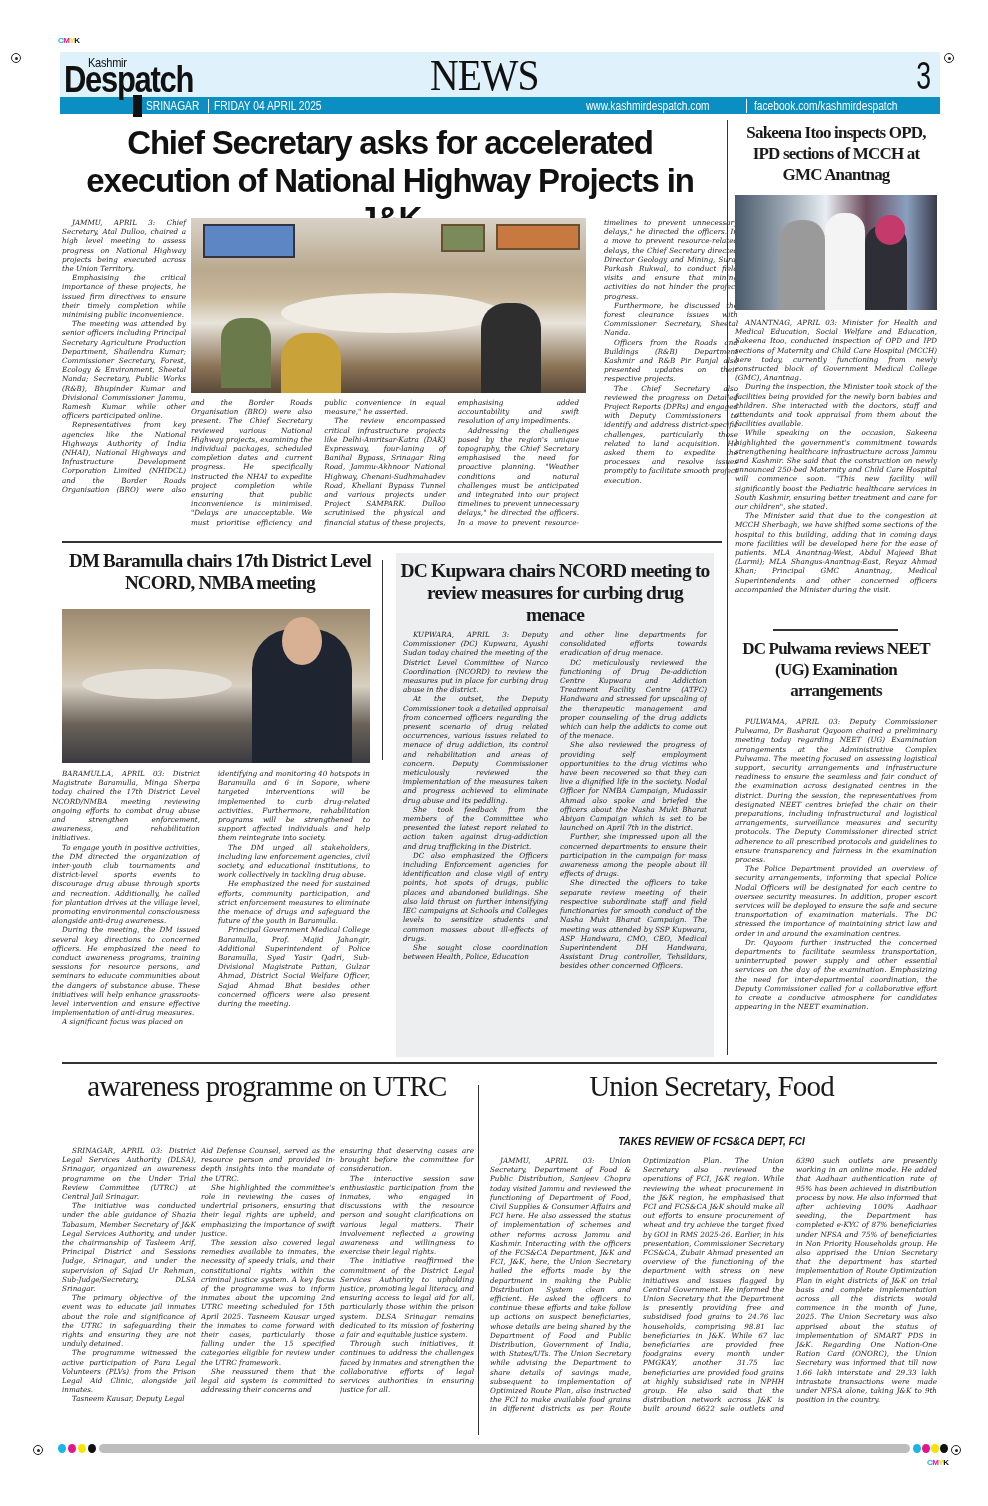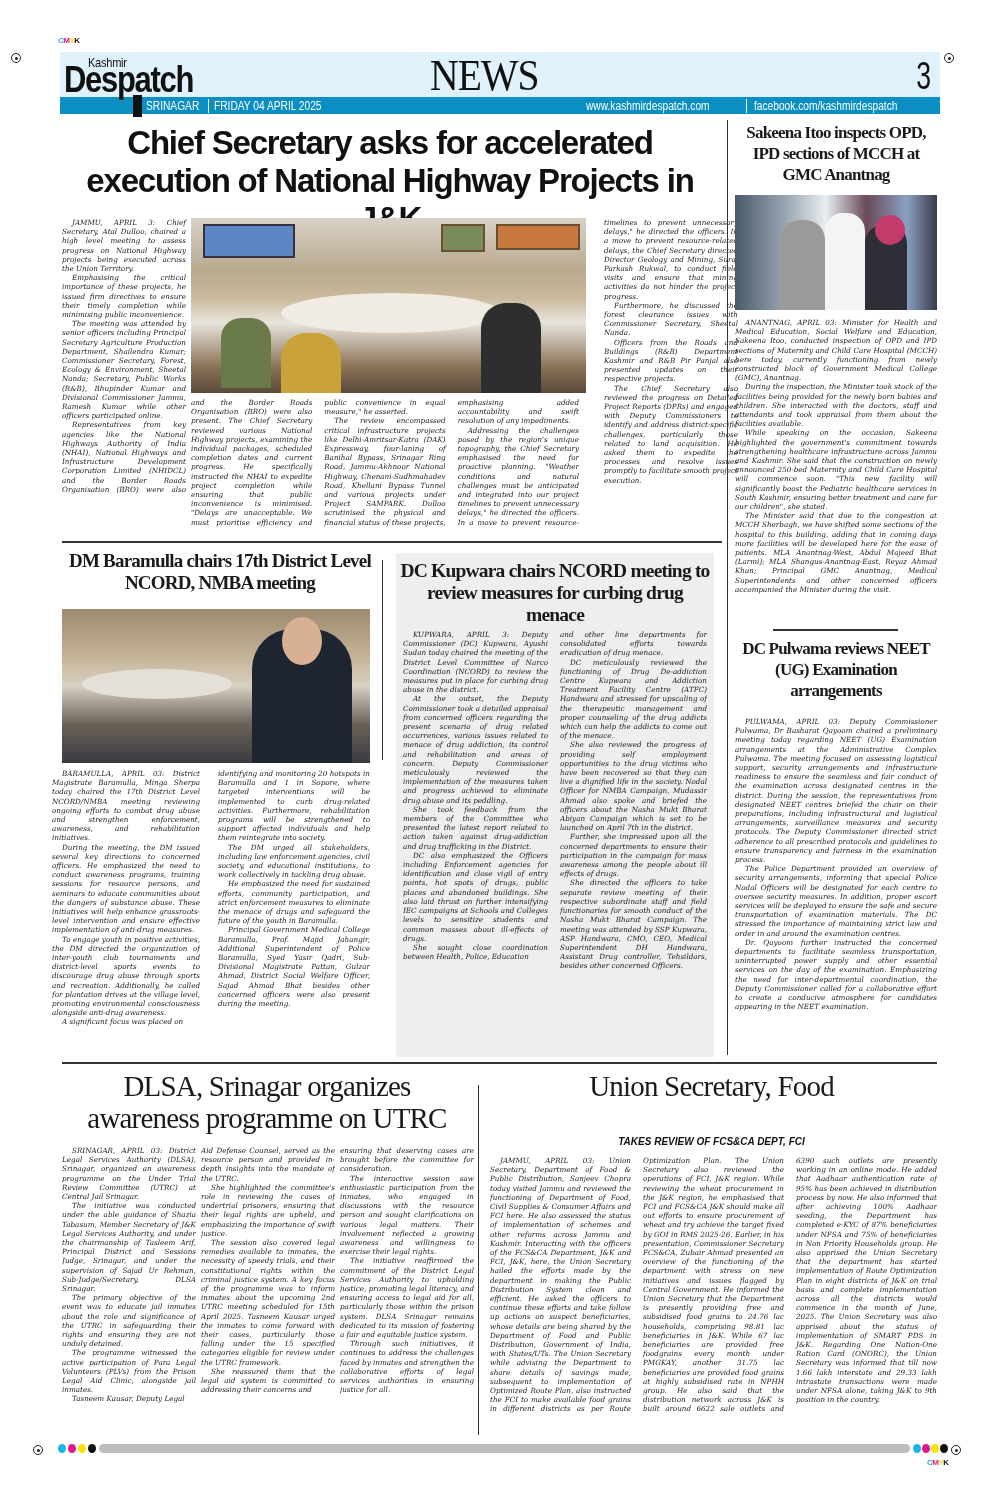--- a/index.html
+++ b/index.html
@@ -107,26 +107,26 @@
 </div>
 
 <div class="abs head-serif" style="left:60px;top:550px;width:320px;font-size:19px;line-height:22px;">DM Baramulla chairs 17th District Level NCORD, NMBA meeting</div>
 <div class="photo" style="left:62px;top:609px;width:308px;height:154px;background:linear-gradient(180deg,#9c8a70 0%,#c4b296 30%,#d8d0c2 50%,#6a6258 75%,#3a3a40 100%);">
   <div style="position:absolute;left:190px;top:20px;width:100px;height:134px;background:#1e2430;border-radius:40px 40px 0 0;"></div>
   <div style="position:absolute;left:220px;top:8px;width:40px;height:48px;background:#d8b094;border-radius:50%;"></div>
   <div style="position:absolute;left:20px;top:60px;width:150px;height:30px;background:#e4e0d8;border-radius:50%;"></div>
 </div>
 <div class="col body" style="left:52px;top:769px;width:148px;height:292px;overflow:hidden;">
   <p>BARAMULLA, APRIL 03: District Magistrate Baramulla, Minga Sherpa today chaired the 17th District Level NCORD/NMBA meeting reviewing ongoing efforts to combat drug abuse and strengthen enforcement, awareness, and rehabilitation initiatives.</p>
+  <p>To engage youth in positive activities, the DM directed the organization of inter-youth club tournaments and district-level sports events to discourage drug abuse through sports and recreation. Additionally, he called for plantation drives at the village level, promoting environmental consciousness alongside anti-drug awareness.</p>
   <p>During the meeting, the DM issued several key directions to concerned officers. He emphasized the need to conduct awareness programs, training sessions for resource persons, and seminars to educate communities about the dangers of substance abuse. These initiatives will help enhance grassroots-level intervention and ensure effective implementation of anti-drug measures.</p>
-  <p>To engage youth in positive activities, the DM directed the organization of inter-youth club tournaments and district-level sports events to discourage drug abuse through sports and recreation. Additionally, he called for plantation drives at the village level, promoting environmental consciousness alongside anti-drug awareness.</p>
   <p>A significant focus was placed on</p>
 </div>
 <div class="col body" style="left:218px;top:769px;width:152px;height:292px;overflow:hidden;">
-  <p style="text-indent:0">identifying and monitoring 20 hotspots in Baramulla and 1 in Sopore, where targeted interventions will be implemented to curb drug-related activities. Furthermore, rehabilitation programs will be strengthened to support affected individuals and help them reintegrate into society.</p>
+  <p style="text-indent:0">identifying and monitoring 40 hotspots in Baramulla and 6 in Sopore, where targeted interventions will be implemented to curb drug-related activities. Furthermore, rehabilitation programs will be strengthened to support affected individuals and help them reintegrate into society.</p>
   <p>The DM urged all stakeholders, including law enforcement agencies, civil society, and educational institutions, to work collectively in tackling drug abuse.</p>
   <p>He emphasized the need for sustained efforts, community participation, and strict enforcement measures to eliminate the menace of drugs and safeguard the future of the youth in Baramulla.</p>
   <p>Principal Government Medical College Baramulla, Prof. Majid Jahangir, Additional Superintendent of Police Baramulla, Syed Yasir Qadri, Sub-Divisional Magistrate Pattan, Gulzar Ahmad, District Social Welfare Officer, Sajad Ahmad Bhat besides other concerned officers were also present during the meeting.</p>
 </div>
 <div class="vrule" style="left:382px;top:560px;height:200px;"></div>
 
 <div class="abs" style="left:396px;top:553px;width:318px;height:504px;background:#eceef0;"></div>
 <div class="abs head-serif" style="left:400px;top:560px;width:310px;font-size:19.5px;line-height:22px;">DC Kupwara chairs NCORD meeting to review measures for curbing drug menace</div>
 <div class="col body" style="left:403px;top:630px;width:145px;height:425px;overflow:hidden;">
   <p>KUPWARA, APRIL 3: Deputy Commissioner (DC) Kupwara, Ayushi Sudan today chaired the meeting of the District Level Committee of Narco Coordination (NCORD) to review the measures put in place for curbing drug abuse in the district.</p>
@@ -139,21 +139,20 @@
   <p style="text-indent:0">and other line departments for consolidated efforts towards eradication of drug menace.</p>
   <p>DC meticulously reviewed the functioning of Drug De-addiction Centre Kupwara and Addiction Treatment Facility Centre (ATFC) Handwara and stressed for upscaling of the therapeutic management and proper counseling of the drug addicts which can help the addicts to come out of the menace.</p>
   <p>She also reviewed the progress of providing self employment opportunities to the drug victims who have been recovered so that they can live a dignified life in the society. Nodal Officer for NMBA Campaign, Mudassir Ahmad also spoke and briefed the officers about the Nasha Mukt Bharat Abiyan Campaign which is set to be launched on April 7th in the district.</p>
   <p>Further, she impressed upon all the concerned departments to ensure their participation in the campaign for mass awareness among the people about ill effects of drugs.</p>
   <p>She directed the officers to take separate review meeting of their respective subordinate staff and field functionaries for smooth conduct of the Nasha Mukt Bharat Campaign. The meeting was attended by SSP Kupwara, ASP Handwara, CMO, CEO, Medical Superintendent DH Handwara, Assistant Drug controller, Tehsildars, besides other concerned Officers.</p>
 </div>
 
 <div class="rule" style="left:62px;top:1062px;width:875px;height:2px;"></div>
 
 <div class="abs head-serif" style="left:62px;top:1070px;width:410px;font-size:29px;line-height:32px;font-weight:normal;">
-  <div>DLSA, Srinagar organizes</div>
   <div>awareness programme on UTRC</div>
 </div>
 <div class="col body" style="left:62px;top:1146px;width:134px;height:300px;overflow:hidden;">
   <p>SRINAGAR, APRIL 03: District Legal Services Authority (DLSA), Srinagar, organized an awareness programme on the Under Trial Review Committee (UTRC) at Central Jail Srinagar.</p>
   <p>The initiative was conducted under the able guidance of Shazia Tabasum, Member Secretary of J&amp;K Legal Services Authority, and under the chairmanship of Tasleem Arif, Principal District and Sessions Judge, Srinagar, and under the supervision of Sajad Ur Rehman, Sub-Judge/Secretary, DLSA Srinagar.</p>
   <p>The primary objective of the event was to educate jail inmates about the role and significance of the UTRC in safeguarding their rights and ensuring they are not unduly detained.</p>
   <p>The programme witnessed the active participation of Para Legal Volunteers (PLVs) from the Prison Legal Aid Clinic, alongside jail inmates.</p>
   <p>Tasneem Kausar, Deputy Legal</p>
 </div>
 <div class="col body" style="left:201px;top:1146px;width:134px;height:300px;overflow:hidden;">

